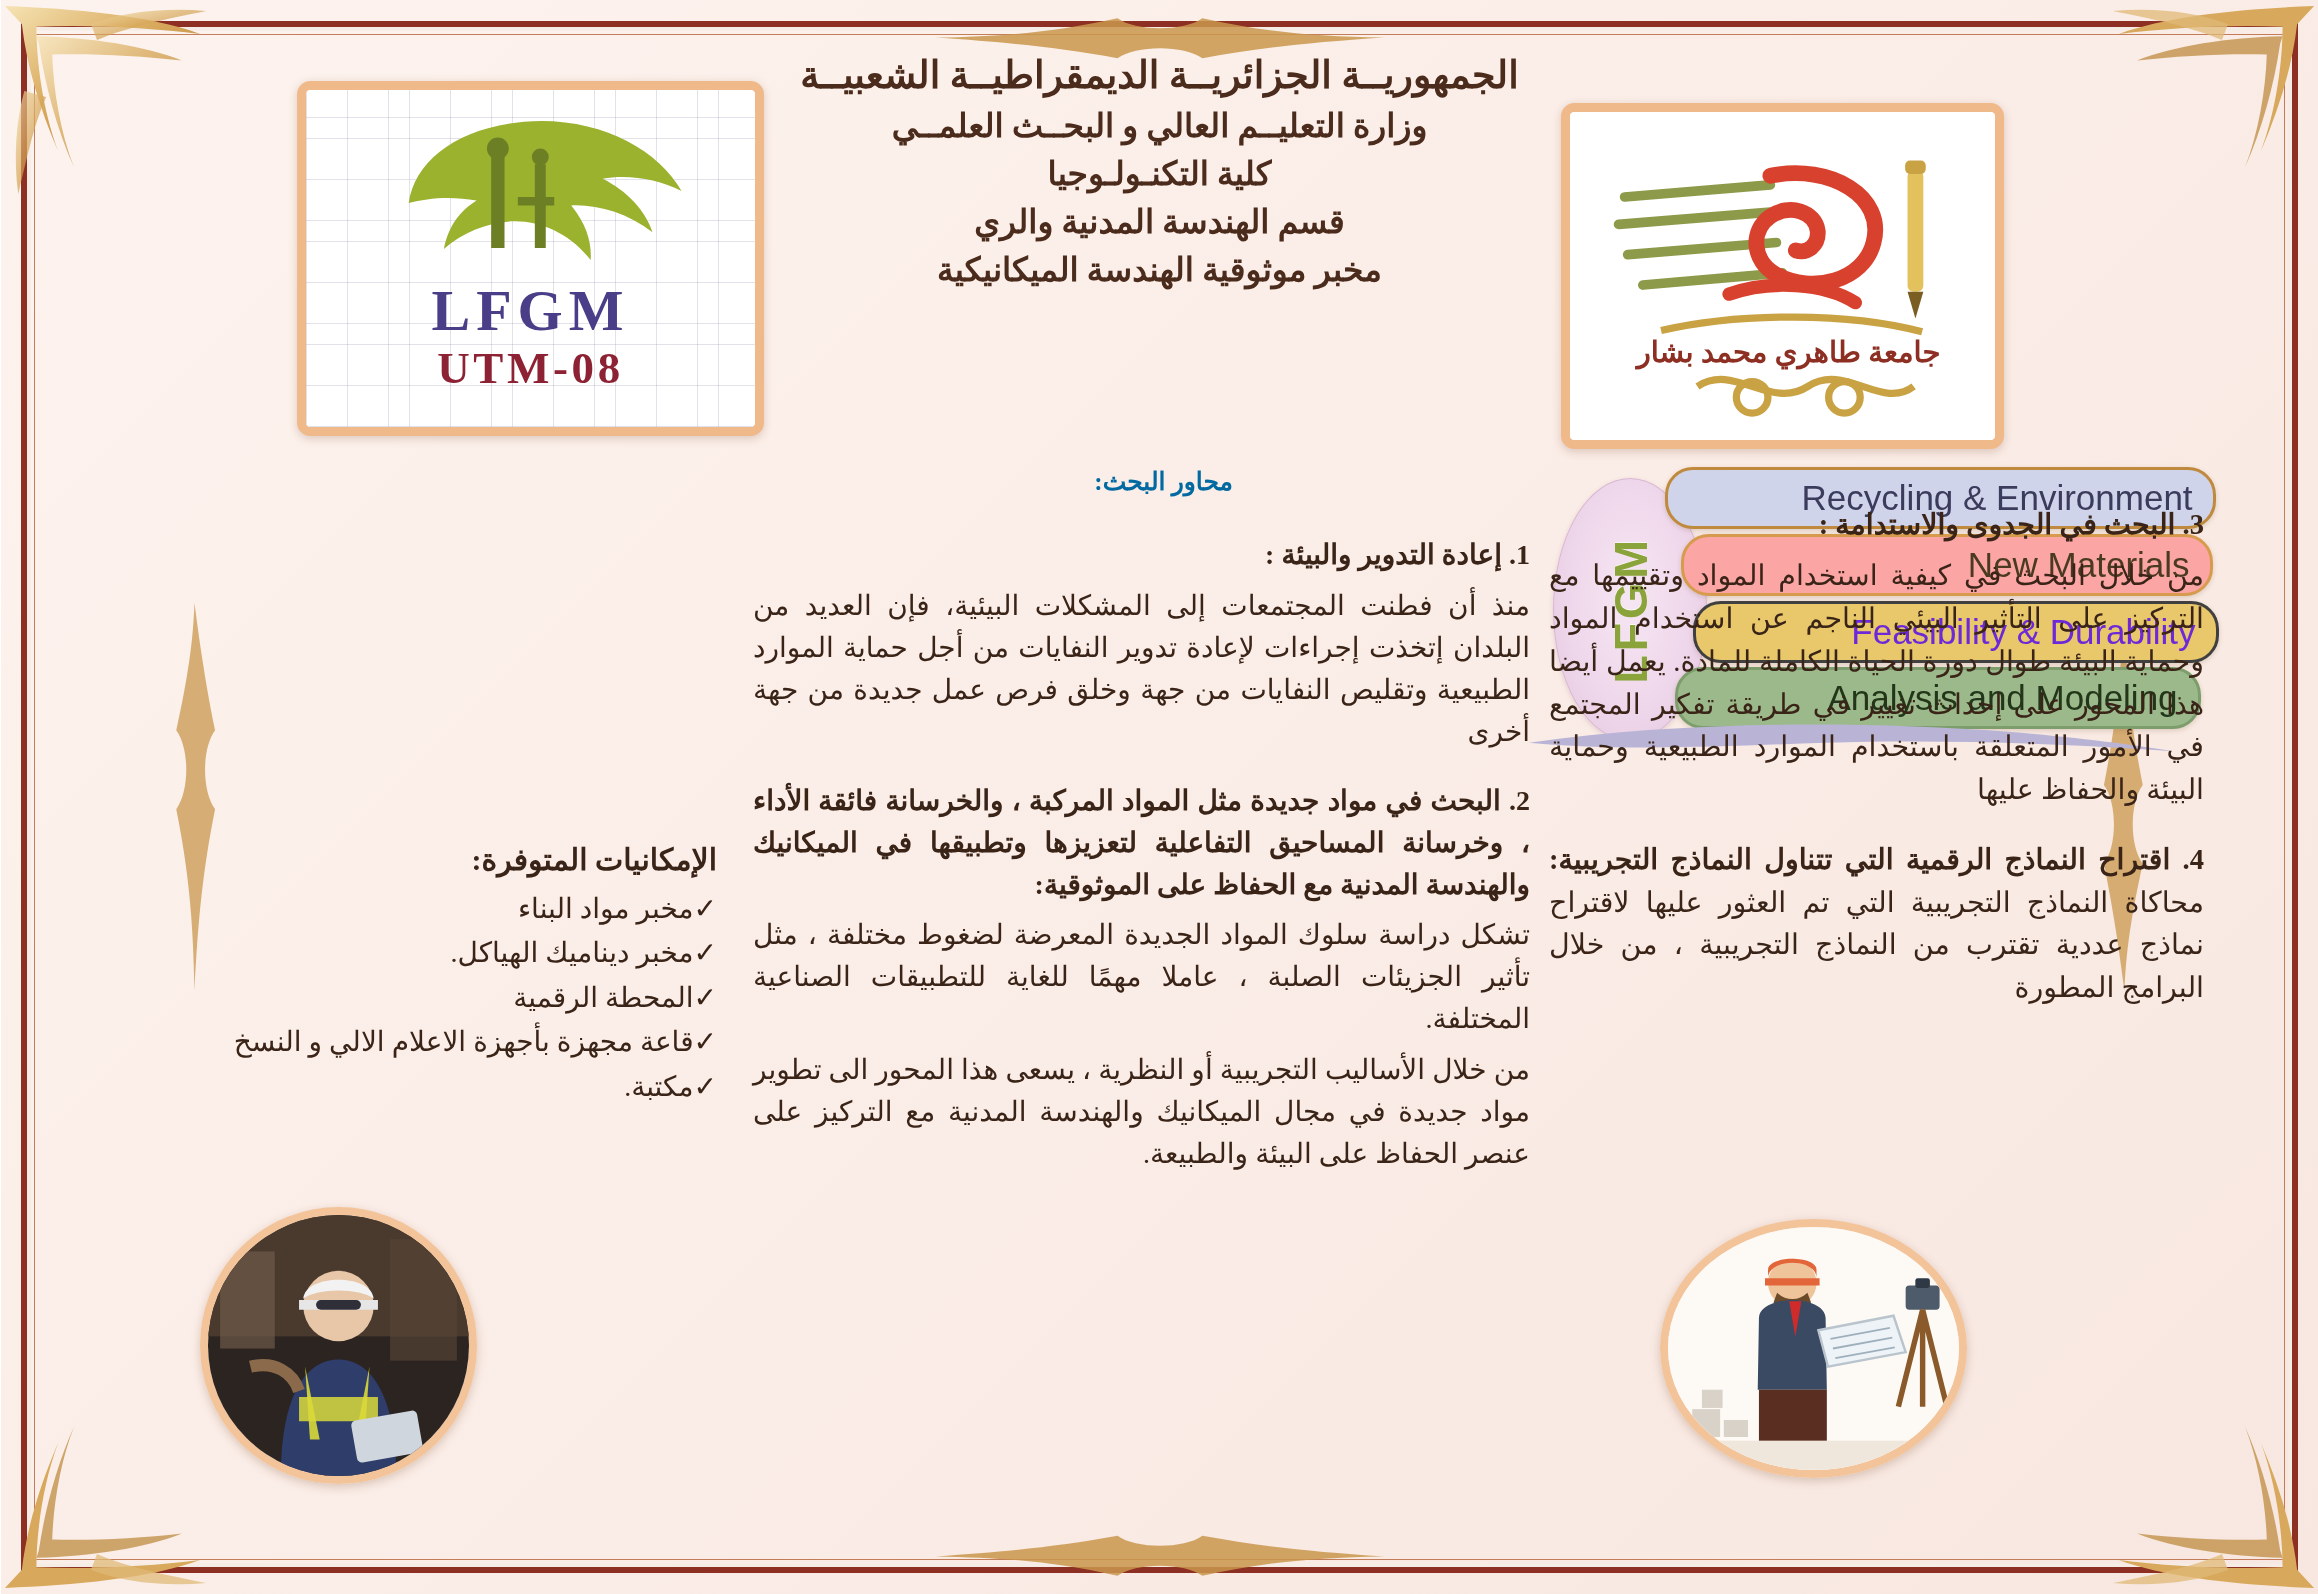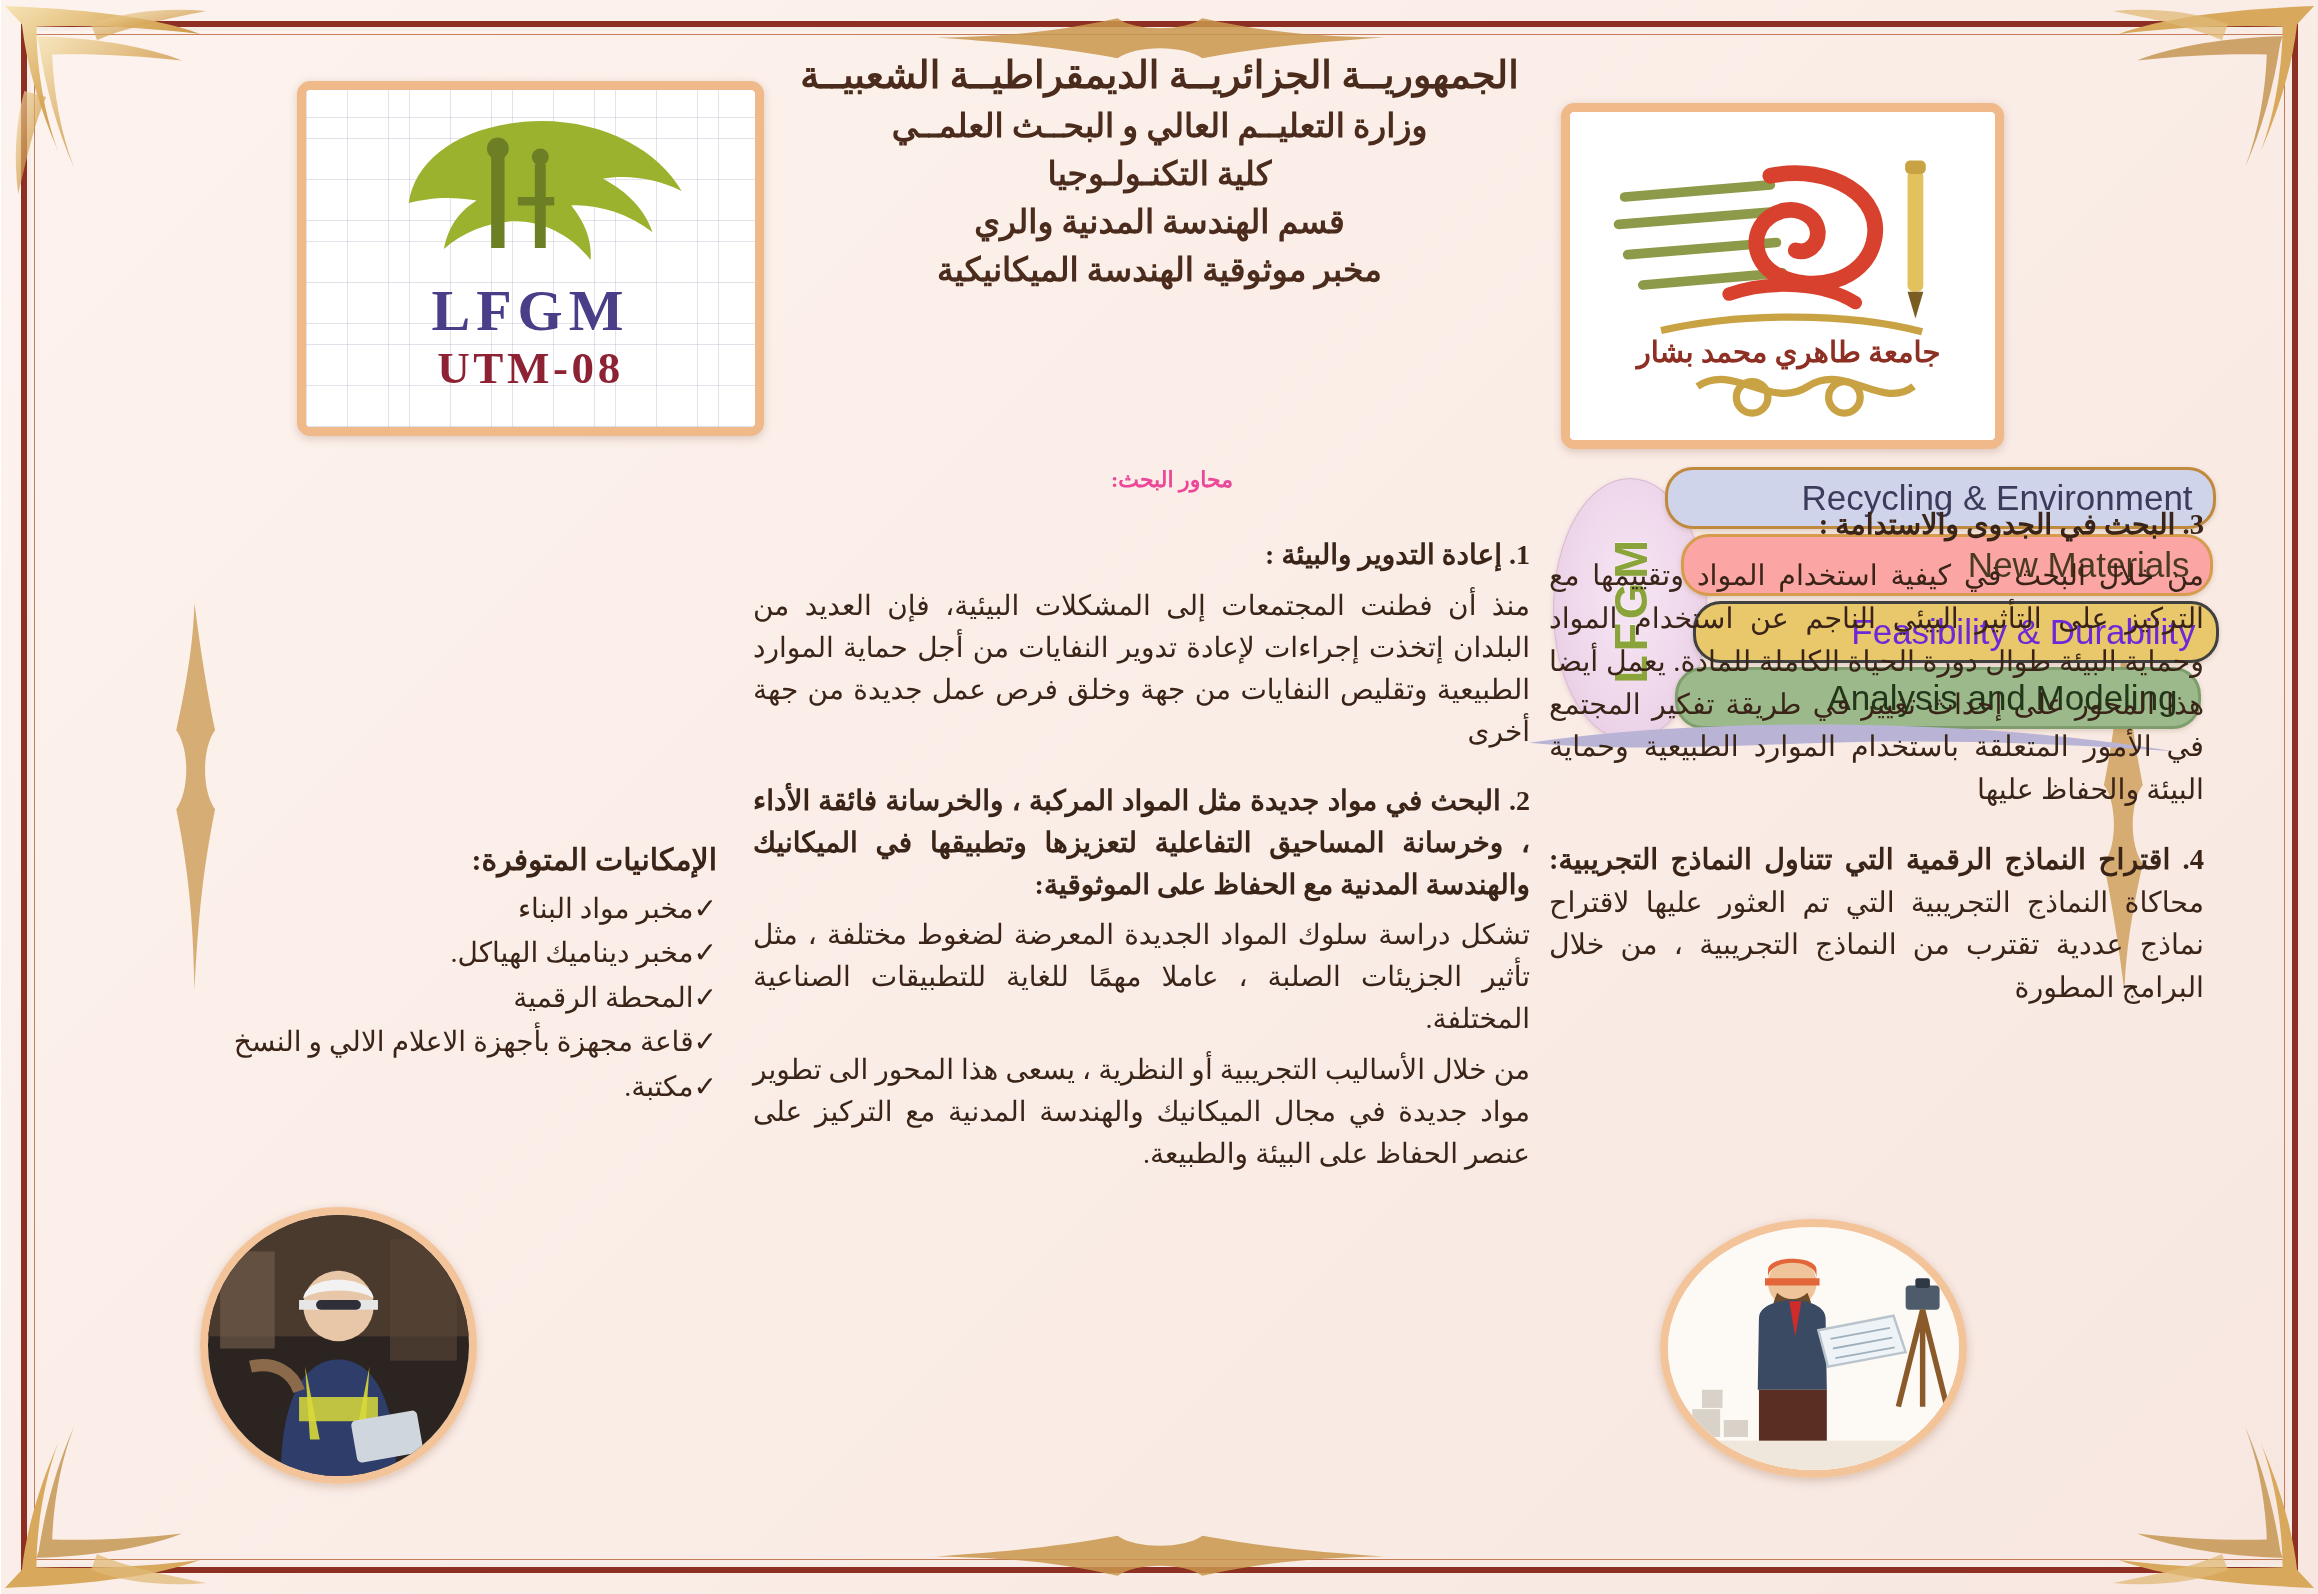--- a/index.html
+++ b/index.html
@@ -86,21 +86,21 @@
   .t1{font-size:38px;letter-spacing:0.6px;}
   .t2{font-size:33px;}
   .t3{font-size:33px;}
   .t4{font-size:33px;}
   .t5{font-size:33px;}
   .t6{font-size:33px;}
 
   
   .axes-label{
     position:absolute;right:1086px;top:467px;
-    font-size:22px;font-weight:bold;color:#ec4899;
+    font-size:25px;font-weight:bold;color:#0369a1;
   }
   .themes{
     position:absolute;left:1529px;top:461px;width:649px;height:285px;
   }
   .themes-ellipse{
     position:absolute;left:24px;top:17px;width:152px;height:261px;
     border-radius:50%;
     background:radial-gradient(ellipse at 50% 45%,#f6e6f3 0%,#eed6ea 60%,#e2c3dd 100%);
     border:1.8px solid #d9b6d3;
     box-shadow:0 1.8px 5.5px rgba(120,70,110,.18);

